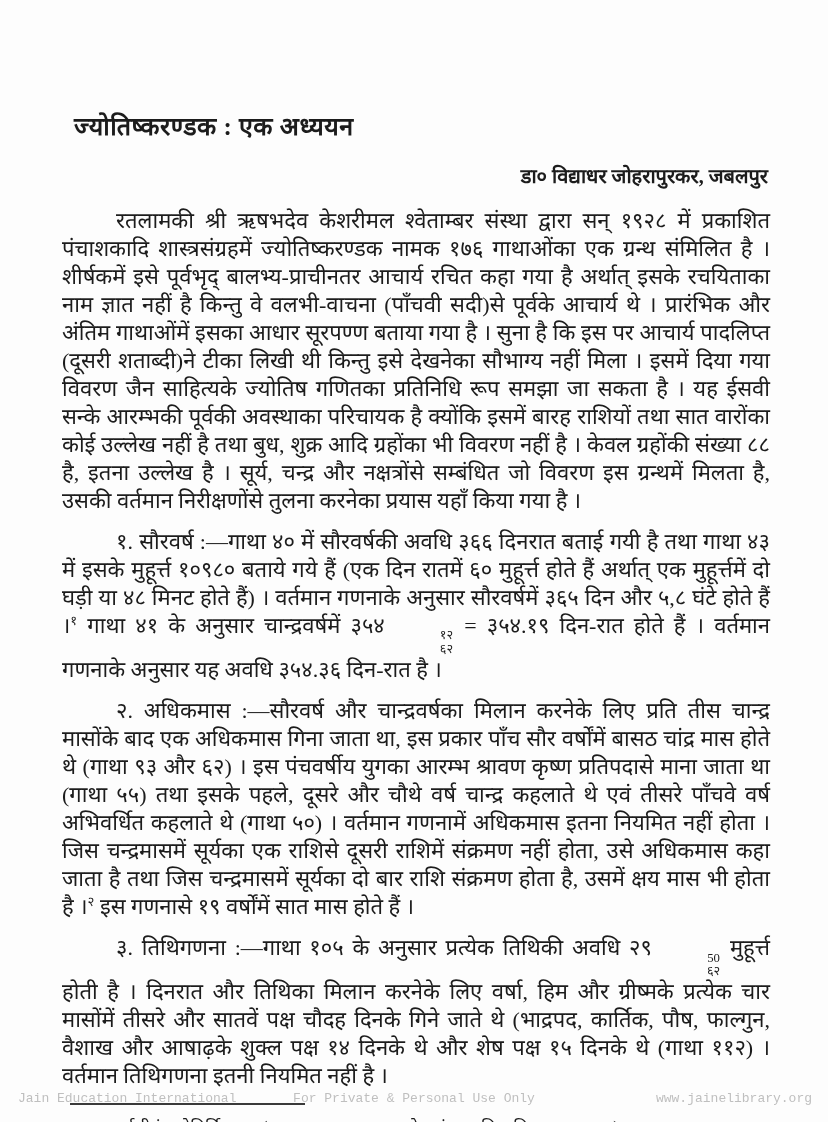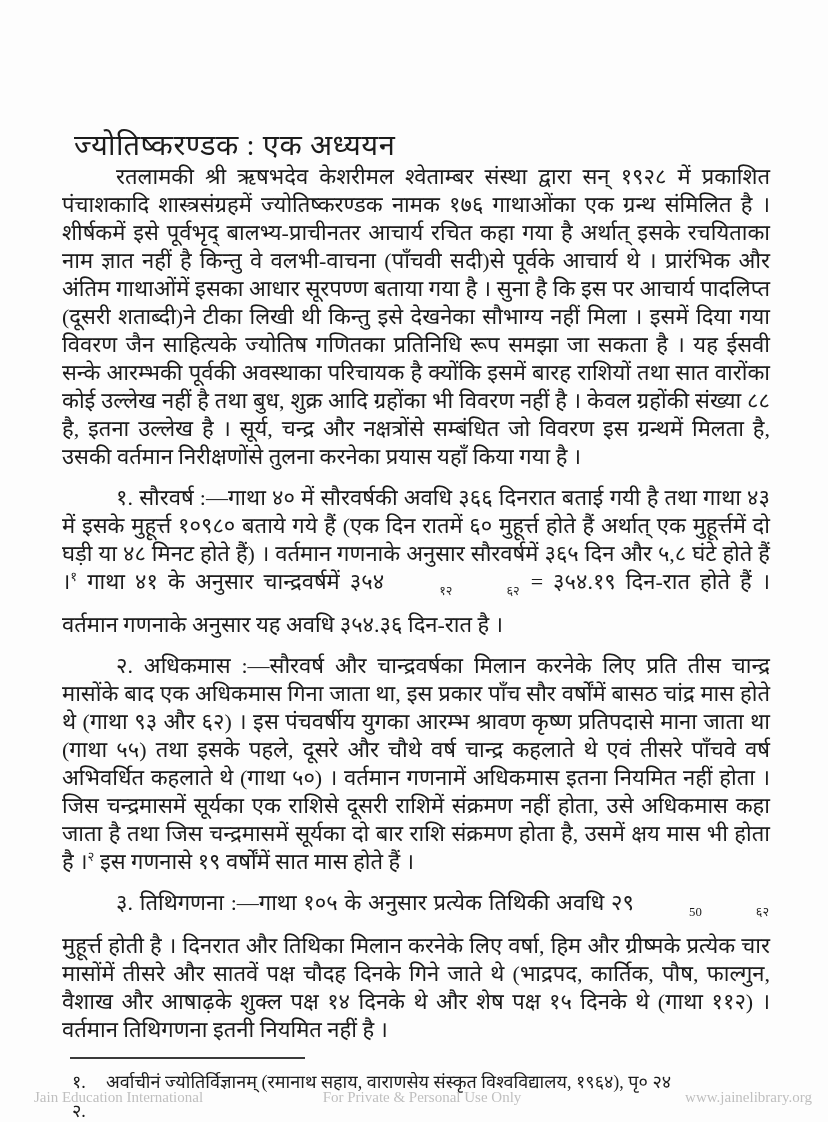--- a/index.html
+++ b/index.html
@@ -16,24 +16,24 @@
   .page{
     position:relative;
     width:828px;height:1122px;
     background:var(--paper);
     color:var(--ink);
     box-sizing:border-box;
     padding:108px 58px 0 62px;
     overflow:hidden;
   }
   .title{
-    font-size:29px;
-    font-weight:normal;
+    font-size:25px;
+    font-weight:bold;
     letter-spacing:0.5px;
-    margin:16px 0 0 12px;
+    margin:0 0 0 12px;
   }
   .author{
     text-align:right;
     font-size:20px;
     font-weight:bold;
     margin:20px 2px 18px 0;
   }
   .body-text{
     width:708px;
     font-size:22px;
@@ -45,26 +45,26 @@
     text-indent:54px;
   }
   .para b{font-weight:normal;}
   sup.fnref{
     font-size:0.6em;
     line-height:0;
     vertical-align:super;
   }
   .frac{
     display:inline-flex;
-    flex-direction:row;
+    flex-direction:column;
     vertical-align:-0.5em;
     font-size:0.58em;
     line-height:1.05;
     text-align:center;
-    margin:12px 1px;
+    margin:0 1px;
   }
   .footnote-block{margin-top:4px;}
   .footnote-separator{
     width:235px;
     border:none;
     border-top:2px solid #3a3a3a;
     margin:0 0 10px 8px;
   }
   .footnote{
     position:relative;
@@ -82,45 +82,46 @@
     top:0;
   }
   .page-number{
     text-align:center;
     font-size:20px;
     letter-spacing:2px;
     margin-top:16px;
   }
   .scan-footer{
     position:absolute;
-    left:16px;right:0;
+    left:0;right:0;
     bottom:16px;
     padding:0 16px 0 18px;
     display:flex;
     justify-content:space-between;
     align-items:baseline;
-    font-family:Liberation Serif, serif;
-    font-size:15px;
+    font-family:Liberation Mono, monospace;
+    font-size:13px;
     color:var(--muted);
   }
   .scan-footer .center{
     position:absolute;
     left:0;right:0;
     text-align:center;
   }
   .scan-footer .right{z-index:1;}
   .scan-footer .left{z-index:1;}
 </style>
 </head>
 <body>
 
 <div class="page">
 
   <h1 class="title">ज्योतिष्करण्डक : एक अध्ययन</h1>
 
+  <div class="author">डा० विद्याधर जोहरापुरकर, जबलपुर</div>
 
   <div class="body-text">
       <p class="para">रतलामकी  श्री ऋषभदेव केशरीमल श्वेताम्बर संस्था  द्वारा सन् १९२८ में  प्रकाशित पंचाशकादि शास्त्रसंग्रहमें  ज्योतिष्करण्डक  नामक १७६  गाथाओंका एक  ग्रन्थ  संमिलित  है ।  शीर्षकमें इसे  पूर्वभृद् बालभ्य-प्राचीनतर आचार्य रचित कहा गया है अर्थात् इसके रचयिताका नाम ज्ञात नहीं है किन्तु वे वलभी-वाचना (पाँचवी सदी)से  पूर्वके आचार्य थे ।  प्रारंभिक  और अंतिम  गाथाओंमें  इसका  आधार  सूरपण्ण बताया गया है ।  सुना है कि  इस पर  आचार्य पादलिप्त (दूसरी शताब्दी)ने टीका  लिखी थी  किन्तु इसे देखनेका सौभाग्य नहीं मिला । इसमें दिया  गया विवरण  जैन साहित्यके ज्योतिष  गणितका प्रतिनिधि रूप समझा  जा सकता है ।  यह ईसवी सन्के आरम्भकी पूर्वकी अवस्थाका  परिचायक है  क्योंकि इसमें  बारह राशियों तथा सात वारोंका  कोई उल्लेख नहीं है तथा बुध, शुक्र आदि ग्रहोंका  भी विवरण नहीं है ।  केवल ग्रहोंकी संख्या ८८ है, इतना उल्लेख है ।  सूर्य, चन्द्र और नक्षत्रोंसे सम्बंधित जो विवरण इस ग्रन्थमें मिलता है, उसकी वर्तमान निरीक्षणोंसे तुलना करनेका प्रयास यहाँ किया गया है ।</p>
       <p class="para"><b>१. सौरवर्ष :—</b>गाथा ४० में सौरवर्षकी  अवधि ३६६ दिनरात बताई गयी है  तथा गाथा ४३ में इसके  मुहूर्त्त १०९८० बताये गये हैं (एक दिन  रातमें ६० मुहूर्त्त होते हैं  अर्थात् एक मुहूर्त्तमें दो घड़ी या ४८ मिनट होते हैं) ।  वर्तमान गणनाके अनुसार  सौरवर्षमें ३६५ दिन  और ५,८ घंटे  होते हैं ।<sup class="fnref">१</sup>  गाथा ४१ के अनुसार चान्द्रवर्षमें ३५४<span class="frac">
           <span class="num">१२</span>
           <span class="den">६२</span>
         </span> = ३५४.१९ दिन-रात होते हैं । वर्तमान गणनाके  अनुसार यह अवधि ३५४.३६ दिन-रात है ।</p>
       <p class="para"><b>२. अधिकमास :—</b>सौरवर्ष और  चान्द्रवर्षका  मिलान  करनेके  लिए प्रति तीस  चान्द्र मासोंके बाद एक अधिकमास गिना जाता था,  इस प्रकार  पाँच सौर वर्षोंमें बासठ चांद्र मास  होते थे (गाथा ९३ और ६२) ।  इस पंचवर्षीय युगका आरम्भ श्रावण कृष्ण प्रतिपदासे माना जाता था (गाथा ५५) तथा इसके पहले, दूसरे और चौथे वर्ष  चान्द्र कहलाते थे एवं तीसरे पाँचवे वर्ष  अभिवर्धित कहलाते थे (गाथा ५०) । वर्तमान गणनामें  अधिकमास इतना  नियमित  नहीं  होता ।  जिस  चन्द्रमासमें  सूर्यका एक  राशिसे दूसरी राशिमें  संक्रमण नहीं होता,  उसे अधिकमास  कहा जाता है तथा जिस  चन्द्रमासमें  सूर्यका दो बार राशि संक्रमण होता है, उसमें क्षय मास भी होता है ।<sup class="fnref">२</sup> इस गणनासे १९ वर्षोंमें सात मास होते हैं ।</p>
       <p class="para"><b>३. तिथिगणना :—</b>गाथा  १०५ के  अनुसार प्रत्येक  तिथिकी  अवधि २९<span class="frac">
           <span class="num">50</span>

